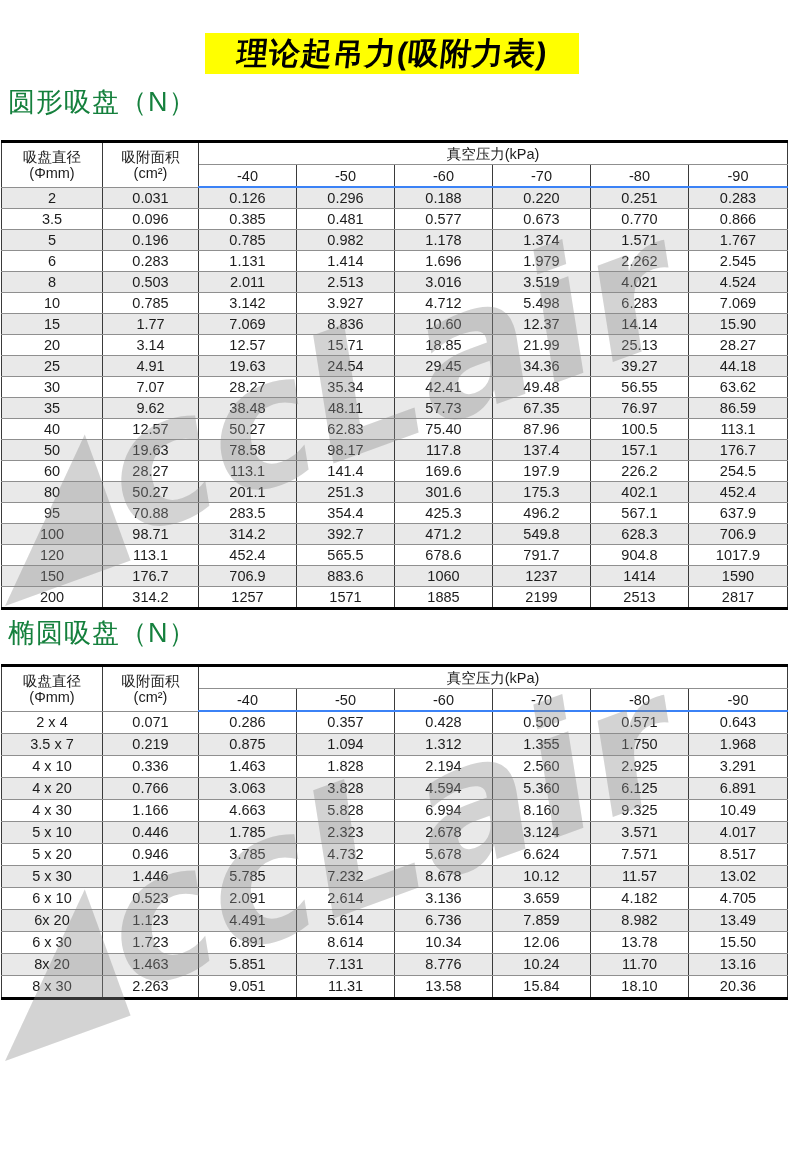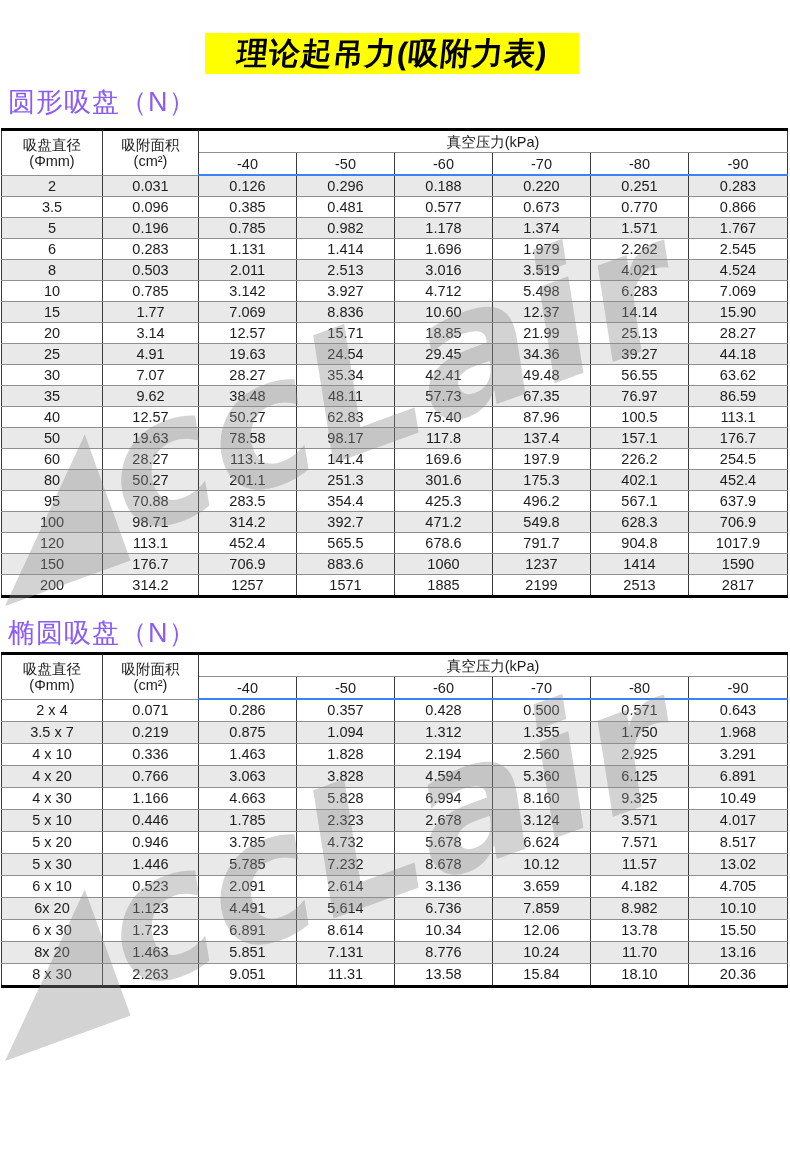--- a/index.html
+++ b/index.html
@@ -11,29 +11,29 @@
   .title-banner{
     position:absolute;left:205px;top:33px;width:374px;height:41px;
     background:#ffff00;display:flex;align-items:center;justify-content:center;
   }
   .title-banner span{
     font-weight:900;font-size:31px;color:#000;letter-spacing:1px;
     transform:skewX(-6deg);white-space:nowrap;
   }
   .section-heading{
     position:absolute;left:8px;margin:0;font-weight:500;font-size:27px;
-    color:#8b5cf6;letter-spacing:1px;white-space:nowrap;
+    color:#15803d;letter-spacing:1px;white-space:nowrap;
   }
   #heading-0{top:84px;}
   #heading-1{top:615px;}
   .data-table{
     position:absolute;left:1px;width:628px;border-collapse:collapse;
     table-layout:fixed;
     border-top:3px solid #000;border-bottom:3px solid #000;
-    border-left:1px solid #000;border-right:1px solid #000;
+    border-left:1px solid #000;border-right:1px solid #000;margin-top:12px;
   }
   #table-0{top:128px;}
   #table-1{top:652px;}
   .data-table th,.data-table td{
     border-left:1px solid #3a3a3a;border-right:1px solid #3a3a3a;
     border-top:1px solid #8f8f8f;border-bottom:1px solid #8f8f8f;
     text-align:center;vertical-align:middle;padding:0;
     font-size:14.5px;font-weight:400;color:#1c1c1c;
   }
   .data-table thead th{height:21px;line-height:16px;font-size:14.5px;}
@@ -424,21 +424,21 @@
         <td>4.705</td>
       </tr>
       <tr class="shaded">
         <td>6x 20</td>
         <td>1.123</td>
         <td>4.491</td>
         <td>5.614</td>
         <td>6.736</td>
         <td>7.859</td>
         <td>8.982</td>
-        <td>10.10</td>
+        <td>13.49</td>
       </tr>
       <tr>
         <td>6 x 30</td>
         <td>1.723</td>
         <td>6.891</td>
         <td>8.614</td>
         <td>10.34</td>
         <td>12.06</td>
         <td>13.78</td>
         <td>15.50</td>

